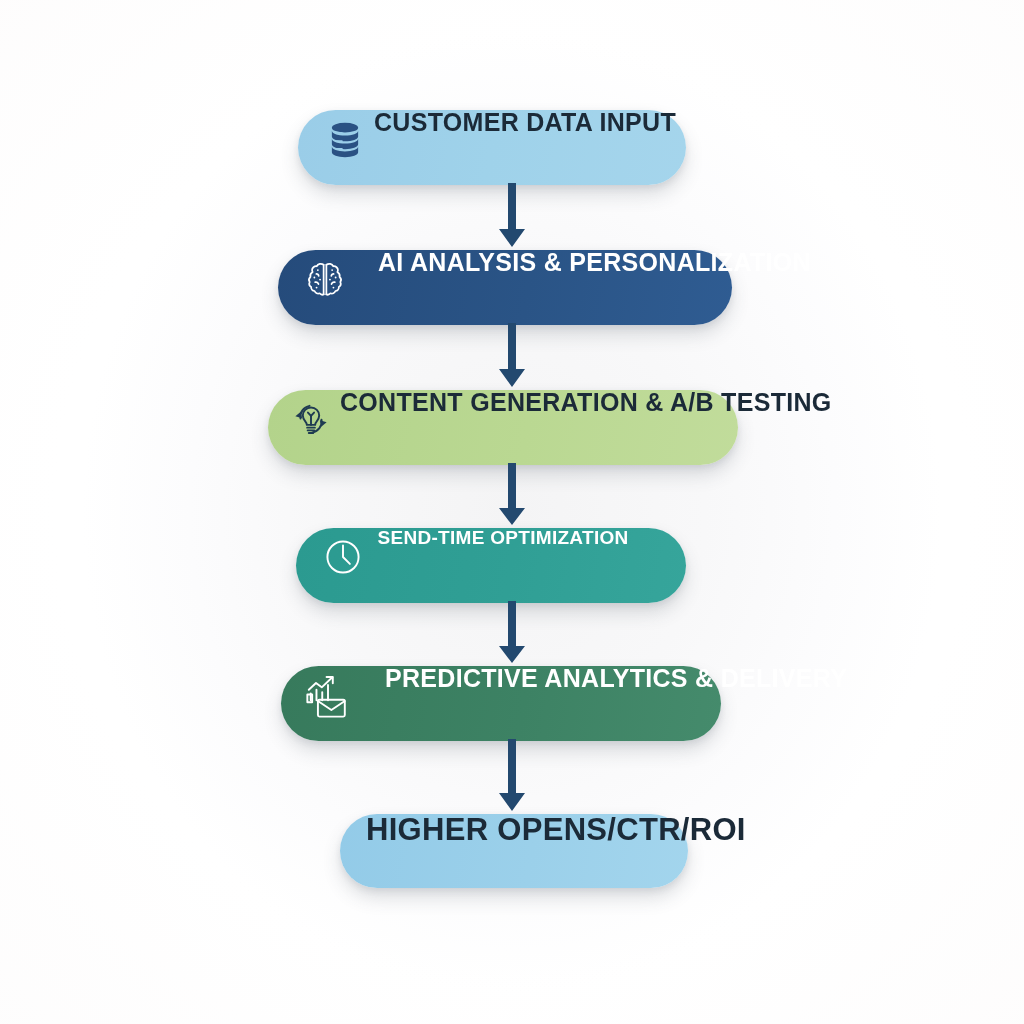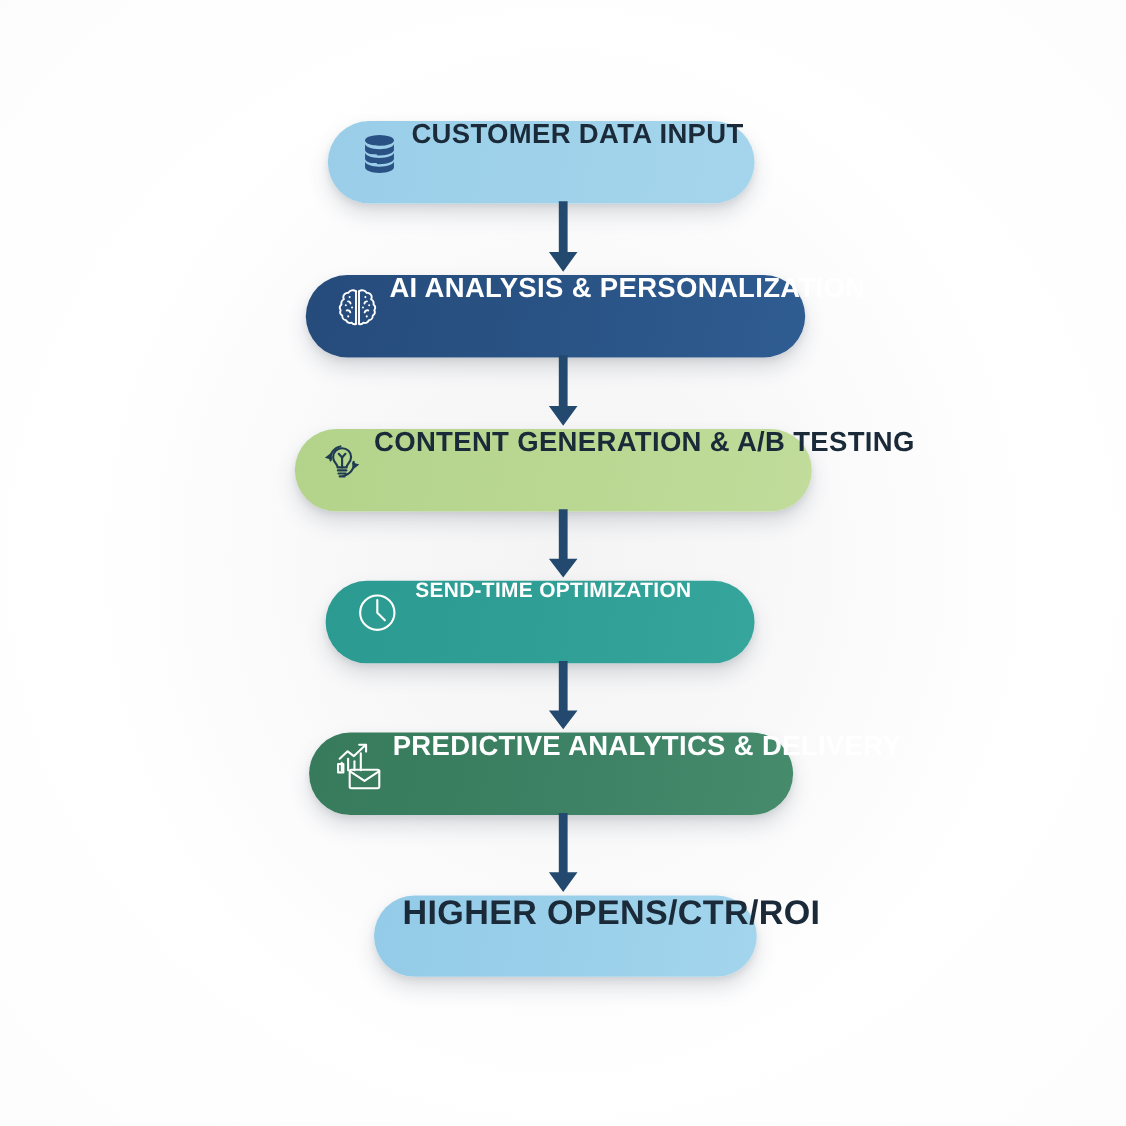--- a/index.html
+++ b/index.html
@@ -71,25 +71,25 @@
     letter-spacing: 0.3px;
     line-height: 1;
     white-space: nowrap;
   }
 
   
   #node-1 { left: 298px; top: 110px; width: 388px; height: 75px; }
   #node-2 { left: 278px; top: 250px; width: 454px; height: 75px; }
   #node-3 { left: 268px; top: 390px; width: 470px; height: 75px; }
   #node-4 { left: 296px; top: 528px; width: 390px; height: 75px; }
-  #node-5 { left: 281px; top: 666px; width: 440px; height: 75px; }
+  #node-5 { left: 281px; top: 666px; width: 440px; height: 75px; gap: 28px; }
   #node-6 { left: 340px; top: 814px; width: 348px; height: 74px; }
 
   #node-1 { background: linear-gradient(100deg, #9acde8 0%, #9fd2ea 50%, #a5d5ec 100%); }
-  #node-2 { background: linear-gradient(100deg, #254b7b 0%, #2a5486 55%, #2f5c92 100%); }
+  #node-2 { background: linear-gradient(100deg, #254b7b 0%, #2a5486 55%, #2f5c92 100%); gap: 24px; }
   #node-3 { background: linear-gradient(100deg, #b3d38b 0%, #bad892 55%, #c1dc9b 100%); }
   #node-4 { background: linear-gradient(100deg, #2b9a90 0%, #309f95 55%, #36a59b 100%); }
   #node-5 { background: linear-gradient(100deg, #377a5c 0%, #3d8264 55%, #458b6c 100%); }
   #node-6 { background: linear-gradient(100deg, #93cbe8 0%, #9bd0ea 55%, #a3d5ed 100%); }
 
   #node-1 .icon, #node-2 .icon, #node-4 .icon, #node-5 .icon { margin-left: 18px; }
   #node-3 .icon { margin-left: 14px; }
 
   #node-1 .label, #node-3 .label, #node-6 .label { color: #1b2a38; }
   #node-2 .label, #node-4 .label, #node-5 .label { color: #ffffff; }

